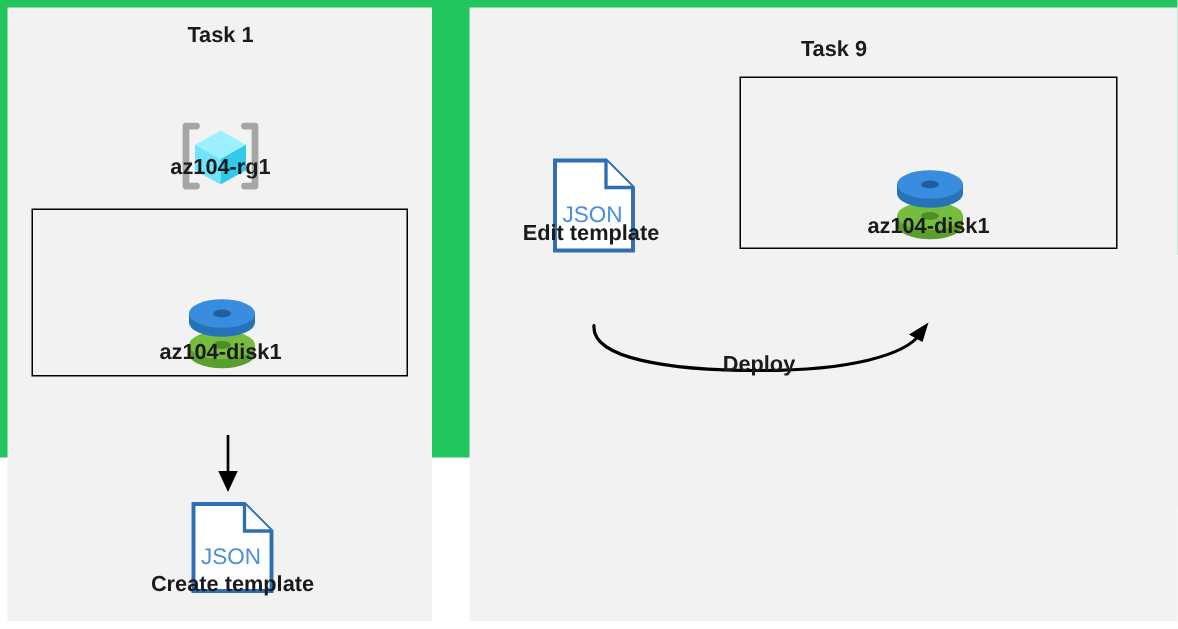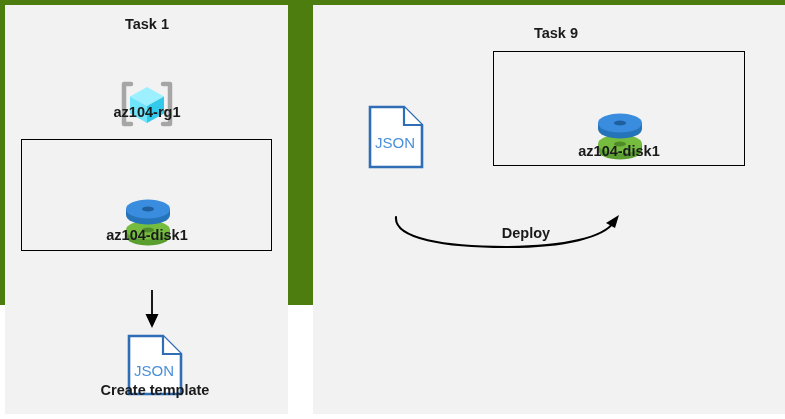--- a/index.html
+++ b/index.html
@@ -13,21 +13,21 @@
     font-family: "Liberation Sans", sans-serif;
     overflow: hidden;
     position: relative;
   }
 
   .canvas {
     position: absolute;
     left: 0; top: 0;
     width: 785px;
     height: 305px;
-    background: #4d7c0f;
+    background: #22c55e;
   }
 
   .panel {
     position: absolute;
     background: #f2f2f2;
   }
   #panel-left  { left: 5px;   top: 5px; width: 283px; height: 409px; }
   #panel-right { left: 313px; top: 5px; width: 472px; height: 409px; }
 
   .task-box {
@@ -51,21 +51,21 @@
   }
   .label.center { transform: translateX(-50%); }
 
   #task1-title { left: 147px; top: 17px; }
   #task2-title { left: 556px; top: 26px; }
   #rg-label    { left: 147px; top: 105px; text-align: center; }
   #disk1-label { left: 147px; top: 228px; }
   #disk2-label { left: 619px; top: 144px; }
   #create-label{ left: 155px; top: 383px; text-align: right; }
   #edit-label  { left: 394px; top: 149px; }
-  #deploy-label{ left: 506px; top: 226px; margin-left: 20px; }
+  #deploy-label{ left: 506px; top: 236px; }
 
   
   .icon {
     position: absolute;
     margin-top: 30px;
   }
   #rg-icon     { left: 119px; top: 50px;  width: 56px; height: 48px; }
   #disk-icon-1 { left: 122px; top: 166px; width: 52px; height: 54px; }
   #disk-icon-2 { left: 594px; top: 80px;  width: 52px; height: 54px; }
   #json-icon-1 { left: 127px; top: 304px; width: 56px; height: 62px; }
@@ -142,20 +142,21 @@
   <div class="label center" id="task2-title">Task 9</div>
 
   <div class="icon" id="json-icon-2">
     <svg viewBox="0 0 56 64">
       <path d="M2 2 L36 2 L54 20 L54 62 L2 62 Z" fill="#ffffff" stroke="#2f6db4" stroke-width="2.6" stroke-linejoin="miter"></path>
       <path d="M36 2 L36 20 L54 20" fill="#ffffff" stroke="#2f6db4" stroke-width="2.2" stroke-linejoin="miter"></path>
       <text x="27" y="43" font-family="Liberation Sans, sans-serif" font-size="15" fill="#4a90d9" text-anchor="middle">JSON</text>
     </svg>
   </div>
 
+  <div class="label center" id="edit-label">Edit template</div>
 
   <div class="task-box" id="task2-box"></div>
 
   <div class="icon" id="disk-icon-2">
     <svg viewBox="0 0 52 54">
       <ellipse cx="26" cy="40" rx="22" ry="9.5" fill="#5a9e2f"></ellipse>
       <rect x="4" y="34" width="44" height="6" fill="#5a9e2f"></rect>
       <ellipse cx="26" cy="34" rx="22" ry="9.5" fill="#76bc3f"></ellipse>
       <ellipse cx="26" cy="34" rx="6" ry="2.6" fill="#4e8c28"></ellipse>
       <ellipse cx="26" cy="19" rx="22" ry="9.5" fill="#2573b8"></ellipse>

